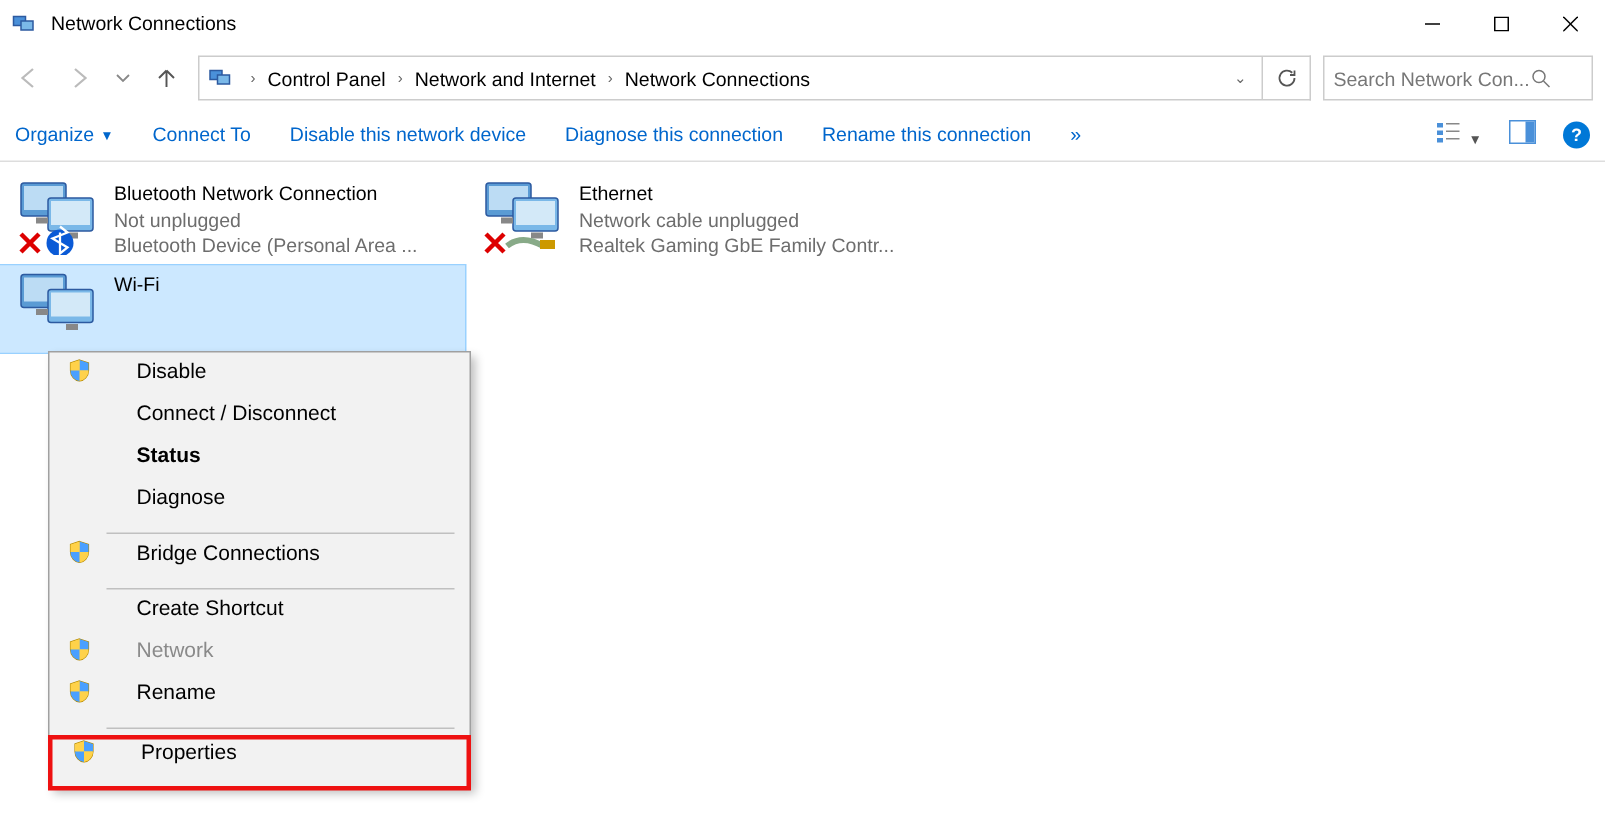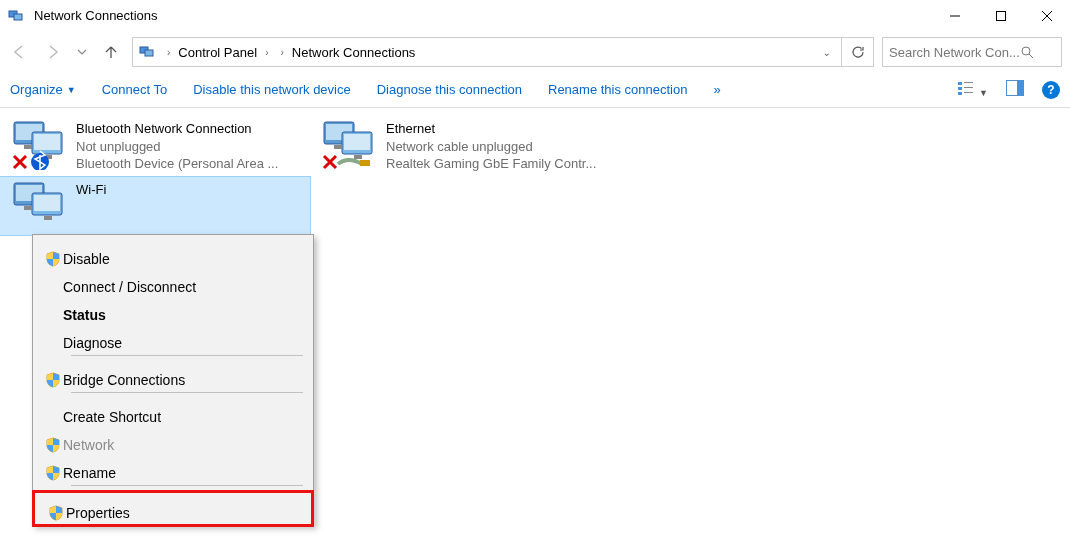--- a/index.html
+++ b/index.html
@@ -98,23 +98,23 @@
     width: 282px;
     background: #f2f2f2;
     border: 1px solid #a0a0a0;
     box-shadow: 3px 3px 6px rgba(0,0,0,.25);
     padding: 4px 2px;
     font-size: 14px;
   }
   .ctx .row {
     height: 28px;
     display:flex;
-    align-items:flex-end;
+    align-items:flex-start;
     padding: 0 10px 0 8px;
-    gap: 0;
+    gap: 28px;
   }
   .ctx .icon-slot { width:20px; display:flex; justify-content:center; }
   .ctx .lbl.disabled { color:#8a8a8a; }
   .ctx .lbl.bold { font-weight:600; }
   .ctx hr { border:none; border-top:1px solid #c0c0c0; margin: 4px 8px 4px 36px; }
   .ctx .highlight-box {
     border: 3px solid #e11; 
     margin: 0 -3px -6px -3px;
     padding: 0 3px 3px 3px;
   }
@@ -184,20 +184,21 @@
     <div class="addr">
       <div class="crumb-icon">
         <svg width="18" height="18" viewBox="0 0 18 18">
           <rect x="1" y="4" width="8" height="6" fill="#4a90d9" stroke="#2c5aa0"></rect>
           <rect x="6" y="7" width="8" height="6" fill="#7ab8e8" stroke="#2c5aa0"></rect>
         </svg>
       </div>
       <span class="sep">›</span>
       <span class="crumb">Control Panel</span>
       <span class="sep">›</span>
+      <span class="crumb">Network and Internet</span>
       <span class="sep">›</span>
       <span class="crumb">Network Connections</span>
       <span class="spacer"></span>
       <span class="dropdown-caret">⌄</span>
     </div>
     <div class="refresh-box">
       <svg width="14" height="14" viewBox="0 0 14 14">
           <path d="M12 7a5 5 0 1 1-1.5-3.5M12 2v3h-3" fill="none" stroke="#555" stroke-width="1.2"></path>
         </svg>
     </div>

